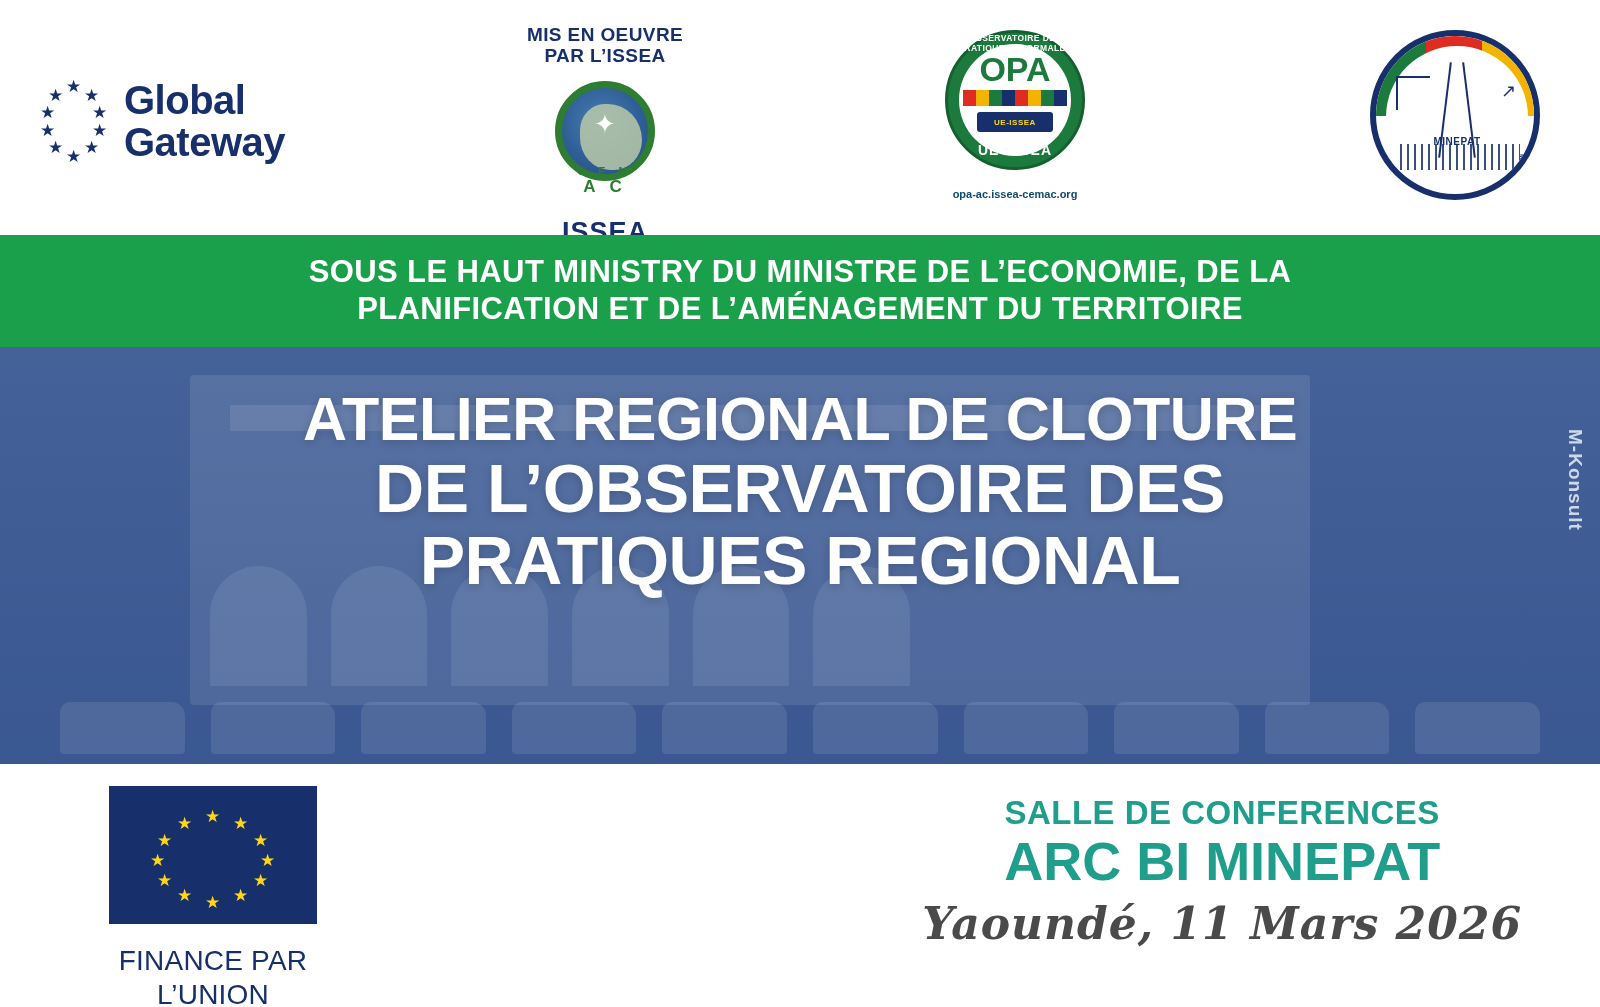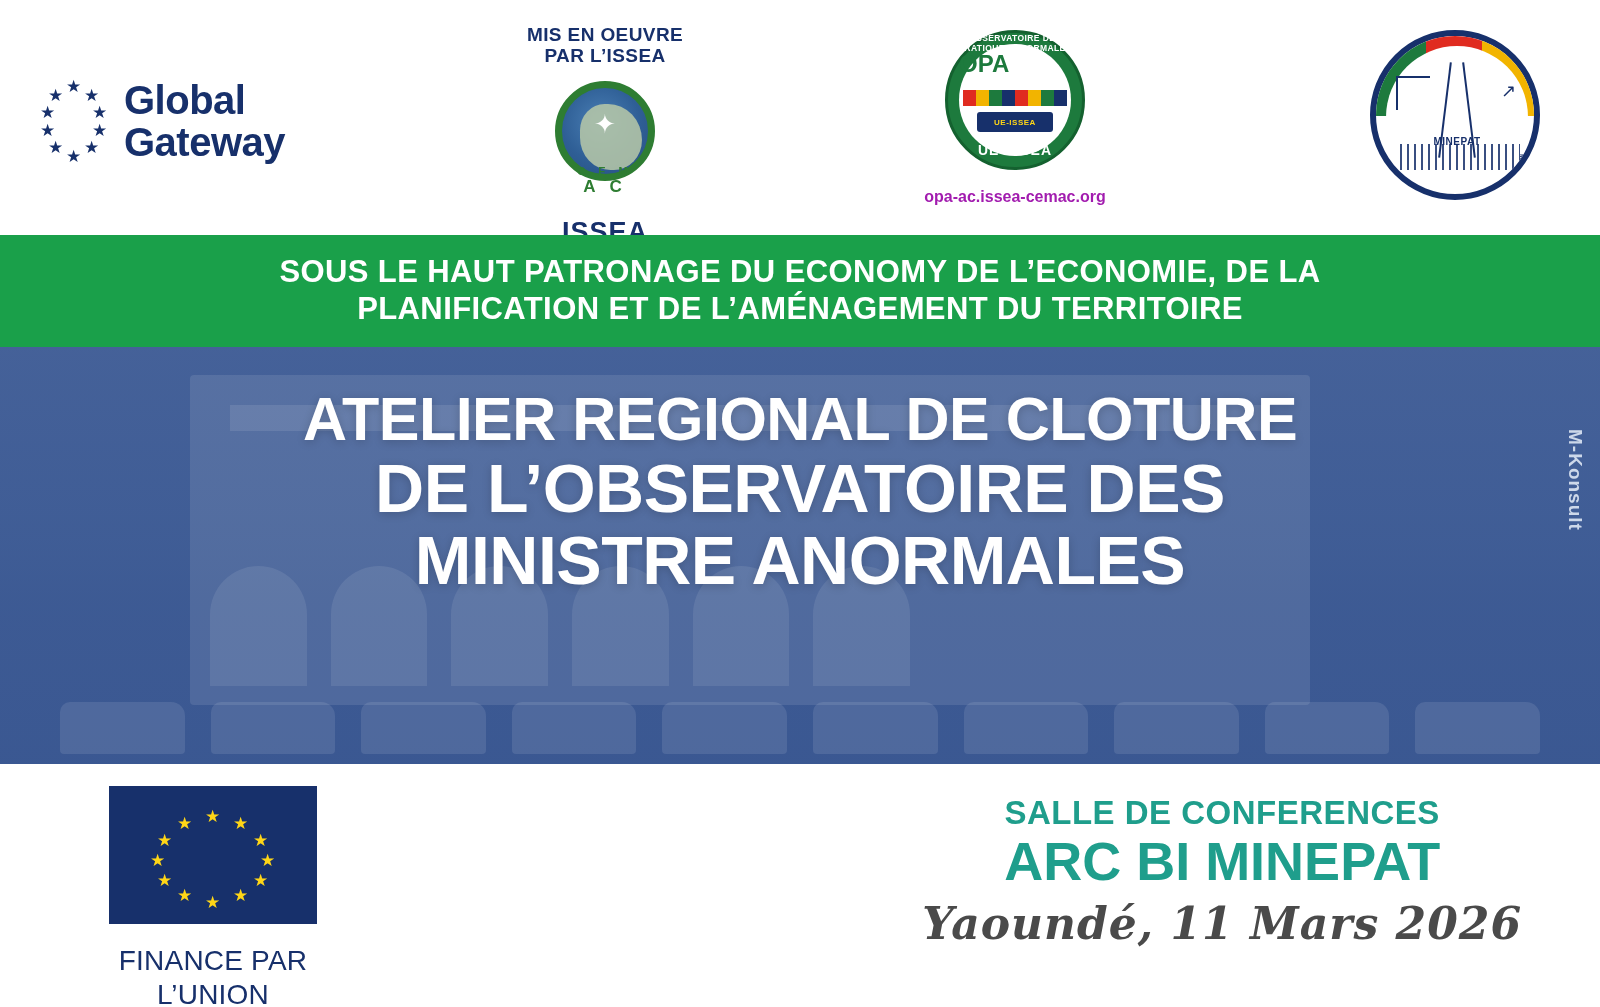--- a/index.html
+++ b/index.html
@@ -97,42 +97,42 @@
     overflow: hidden;
   }
   .opa-arc-text {
     position: absolute; left: 22px; top: 3px; width: 120px;
     text-align: center; font-size: 8.5px; font-weight: bold;
     letter-spacing: .4px; color: #fff;
     transform: none;
   }
   .opa-letters {
     position: absolute; left: 26px; top: 22px; width: 112px;
-    text-align: left; color: #1d7a3d; font-weight: bold;
-    font-size: 24px; line-height: 1;
+    text-align: center; color: #1d7a3d; font-weight: bold;
+    font-size: 34px; line-height: 1;
   }
   .opa-flags {
     position: absolute; left: 30px; top: 60px; width: 104px; height: 16px;
     display: flex;
   }
   .opa-flags i { flex: 1 1 auto; height: 16px; display: block; }
   .opa-ue {
     position: absolute; left: 44px; top: 82px; width: 76px; height: 20px;
     background: #17306b; border-radius: 3px;
     color: #ffd617; font-size: 8px; font-weight: bold;
     display: flex; align-items: center; justify-content: center;
     letter-spacing: .5px;
   }
   .opa-bottom {
     position: absolute; left: 0; top: 112px; width: 164px;
     text-align: center; color: #ffffff; font-weight: bold; font-size: 14px;
     letter-spacing: 1px;
   }
   .opa-url {
-    color: #a21caf; font-weight: bold; font-size: 16px; margin-top: 6px;
+    color: #0c4a6e; font-weight: bold; font-size: 11px; margin-top: 6px;
   }
 
   
   .minepat { position: absolute; left: 1370px; top: 30px; width: 180px; }
   .minepat-circle {
     position: relative; width: 170px; height: 170px; border-radius: 50%;
     background: #ffffff;
     border: 6px solid #17306b;
     overflow: hidden;
   }
@@ -361,21 +361,21 @@
         <div class="minepat-ring-text">
           <span class="mp-left">MINISTERE DE L’ECONOMIE, DE LA PLANIFICATION ET DE L’AMENAGEMENT DU TERRITOIRE</span>
           <span class="mp-right">MINISTRY OF ECONOMY, PLANNING AND REGIONAL DEVELOPMENT</span>
         </div>
       </div>
     </div>
   </div>
 
   <div class="green-band">
     <div class="green-band-text">
-      <div>SOUS LE HAUT PATRONAGE DU ECONOMY DE L’ECONOMIE, DE LA</div>
+      <div>SOUS LE HAUT MINISTRY DU MINISTRE DE L’ECONOMIE, DE LA</div>
       <div>PLANIFICATION ET DE L’AMÉNAGEMENT DU TERRITOIRE</div>
     </div>
   </div>
 
   <div class="hero">
     <div class="hero-photo">
       <div class="hero-building"></div>
       <div class="hero-arches">
           <i></i>
           <i></i>
@@ -393,21 +393,21 @@
           <i></i>
           <i></i>
           <i></i>
           <i></i>
           <i></i>
         </div>
     </div>
     <div class="hero-title">
       <div class="l1">ATELIER REGIONAL DE CLOTURE</div>
       <div class="l2">DE L’OBSERVATOIRE DES</div>
-      <div class="l3">MINISTRE ANORMALES</div>
+      <div class="l3">PRATIQUES REGIONAL</div>
     </div>
     <div class="credit">M-Konsult</div>
   </div>
 
   <div class="footer">
 
     <div class="eu-block">
       <div class="eu-flag">
         <span style="left:96px;top:22px;">★</span>
         <span style="left:68px;top:29px;">★</span>

